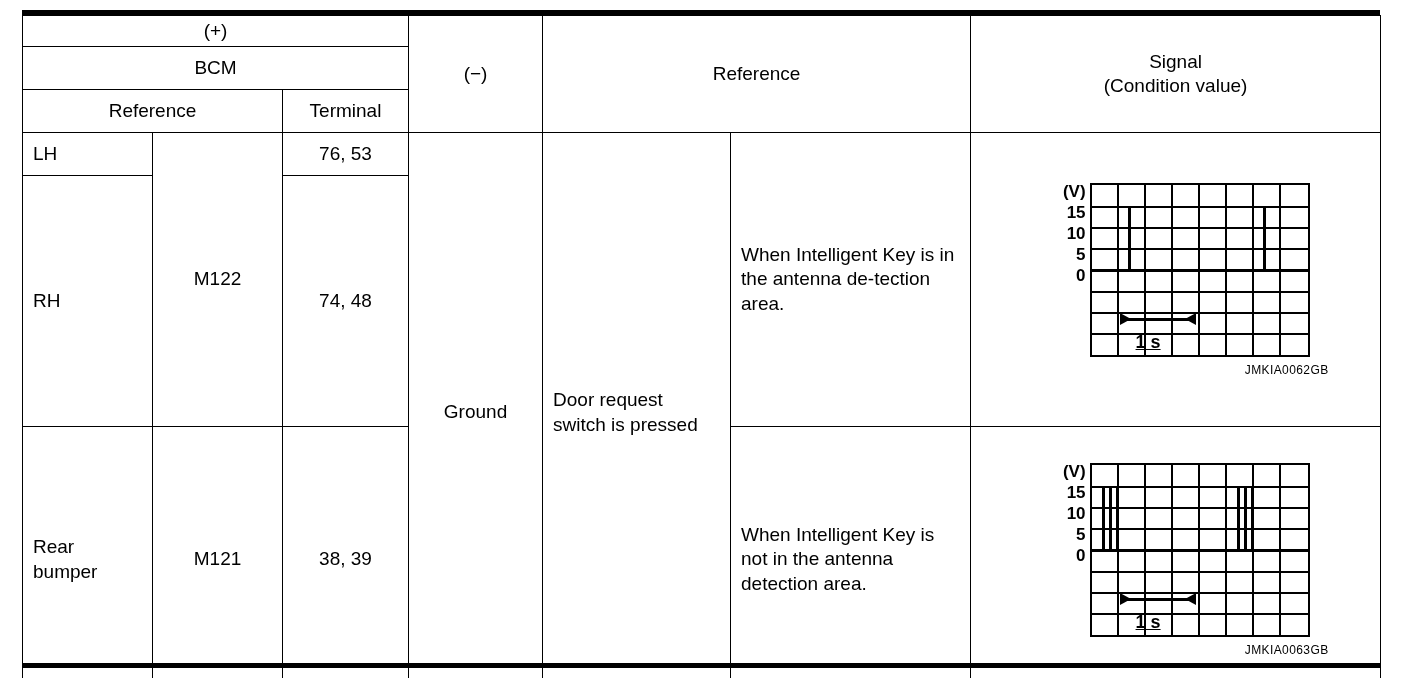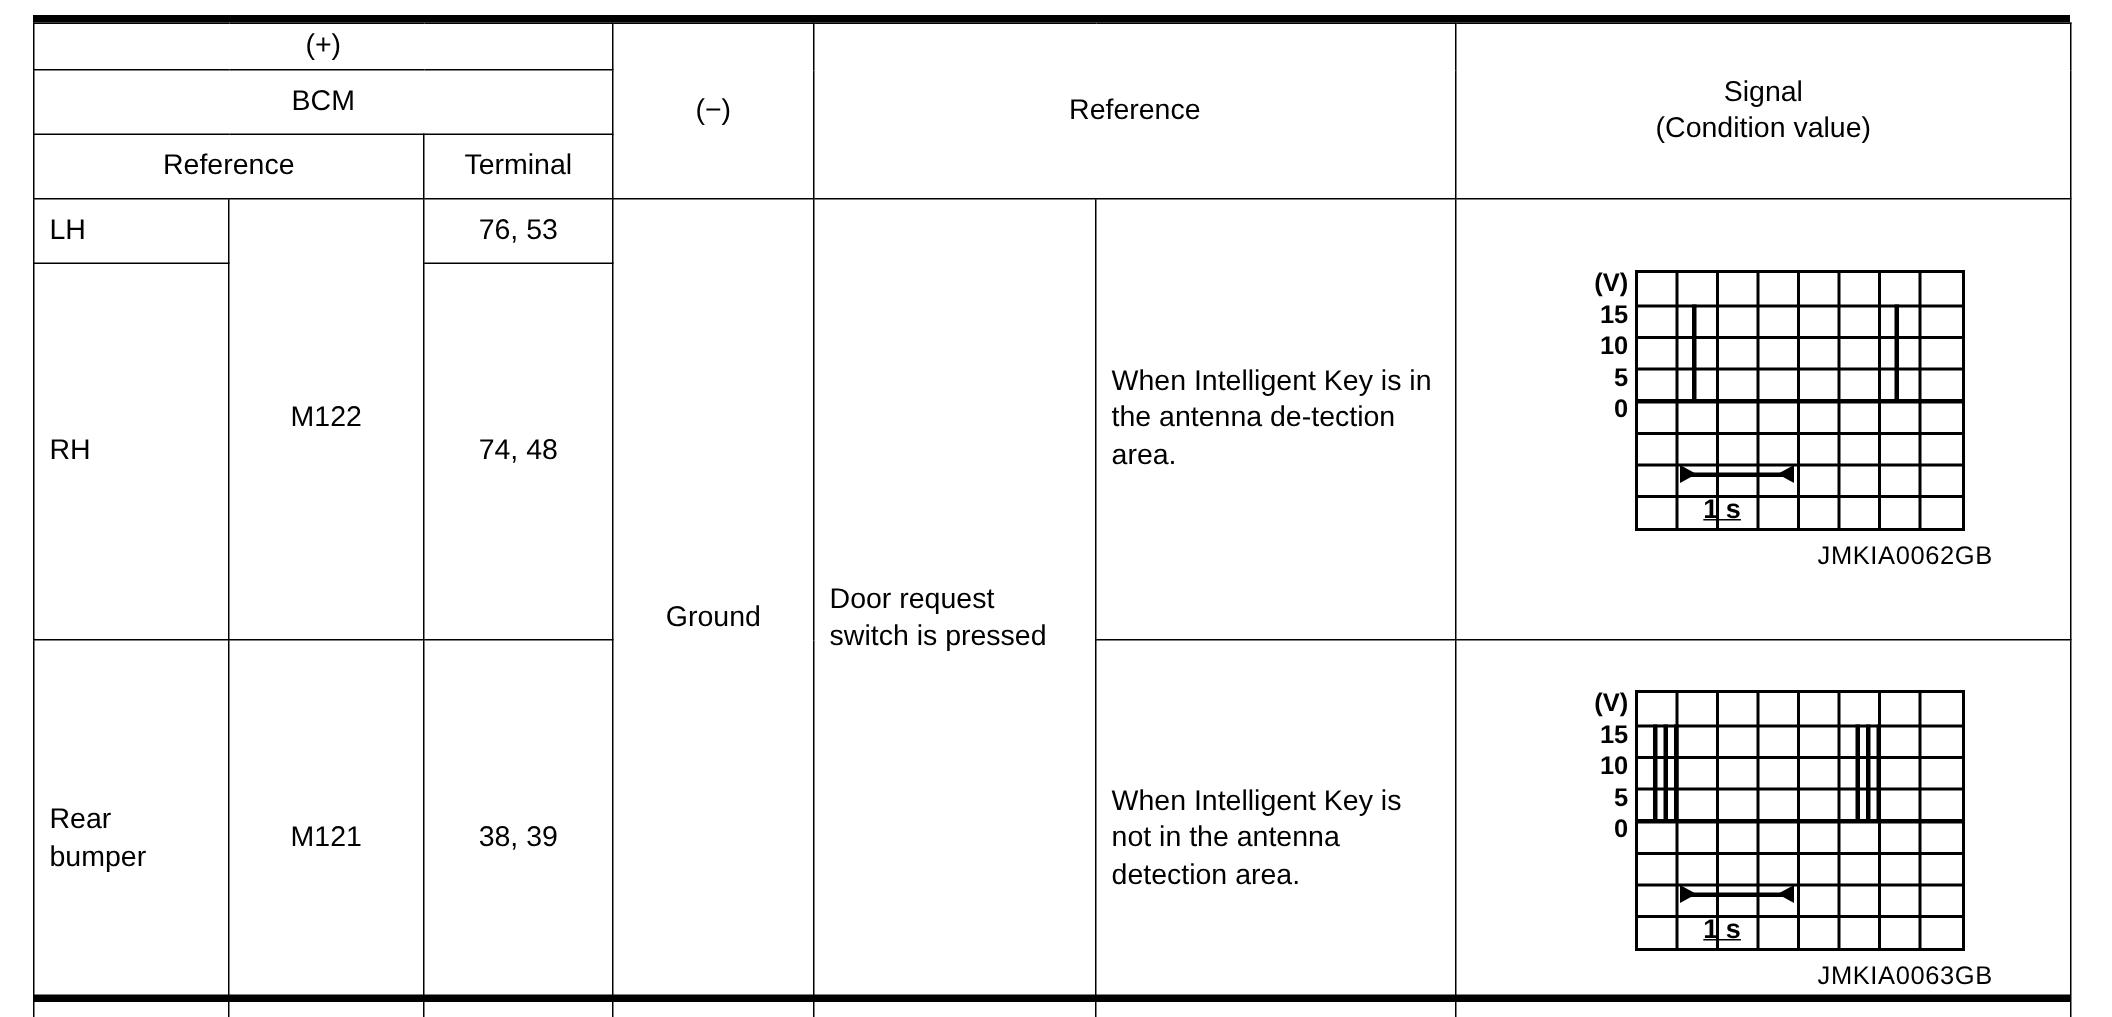--- a/index.html
+++ b/index.html
@@ -57,21 +57,21 @@
   .arrowwrap{position:absolute;height:12px;}
   .arrowline{position:absolute;left:0;right:0;top:5px;height:3px;background:#000;}
   .arrowhead{position:absolute;top:0;width:0;height:0;
     border-top:6px solid transparent;border-bottom:6px solid transparent;}
   .ah-right{border-left:11px solid #000;}
   .ah-left{border-right:11px solid #000;}
 
   .slabel{position:absolute;font-size:18px;font-weight:bold;text-decoration:underline;}
 
   .figid{
-    text-align:right;font-size:17px;letter-spacing:.4px;
+    text-align:right;font-size:12px;letter-spacing:.4px;
     font-family:"Liberation Sans",sans-serif;
     padding-top:6px;padding-right:2px;
   }
 </style>
 </head>
 <body>
 
 <div class="page">
 
   <div class="rule-top"></div>

